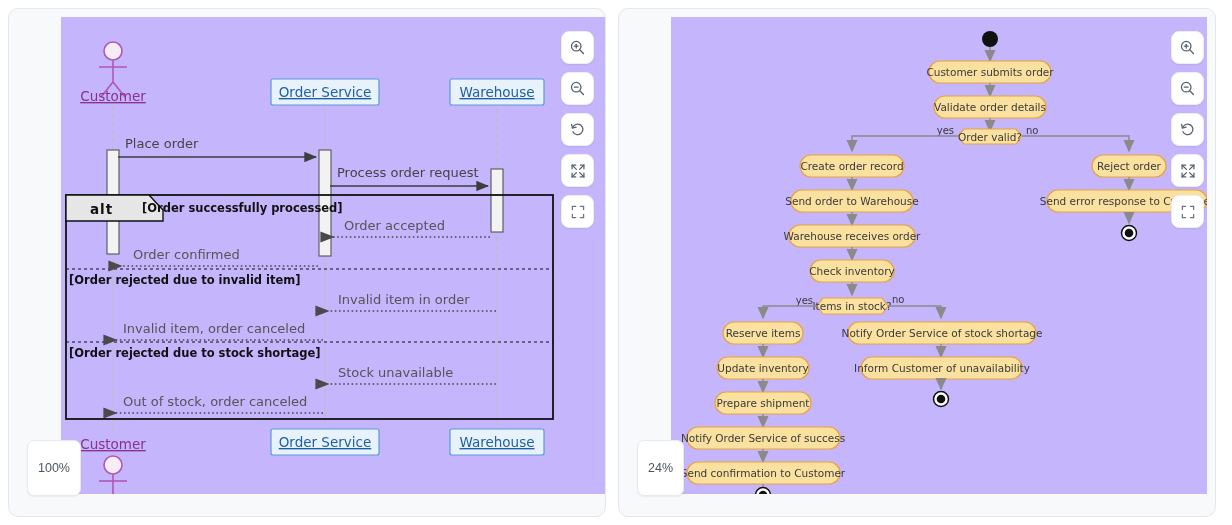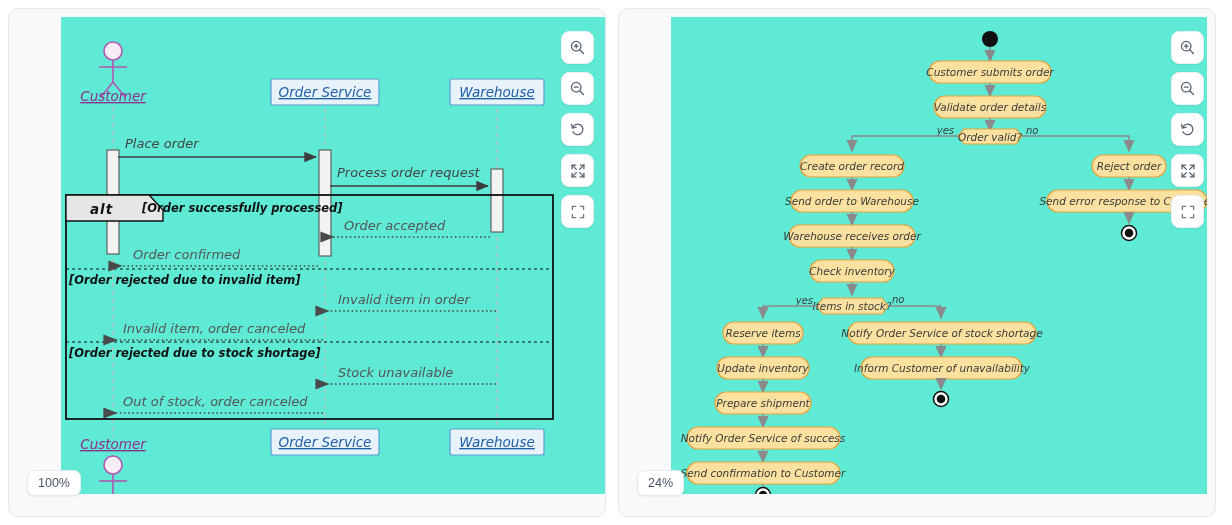--- a/index.html
+++ b/index.html
@@ -25,23 +25,22 @@
     border: 1px solid #e3e7ee;
     border-radius: 10px;
     overflow: hidden;
   }
   .canvas {
     position: absolute;
     left: 52px;
     top: 8px;
     right: 0px;
     bottom: 22px;
-    background: #5eead4;
+    background: #c4b5fd;
     overflow: hidden;
-    font-style: italic;
   }
   .panel-right .canvas {
     left: 52px;
     top: 8px;
     right: 8px;
     bottom: 22px;
   }
 
   
   .toolbar {
@@ -63,21 +62,21 @@
     cursor: pointer;
   }
   .tool-btn svg { display:block; }
 
   
   .zoom-badge {
     position: absolute;
     left: 18px;
     bottom: 20px;
     min-width: 44px;
-    padding: 5px 10px;
+    padding: 20px 10px;
     background: #ffffff;
     border: 1px solid #e7eaf0;
     border-radius: 7px;
     box-shadow: 0 1px 2px rgba(16,24,40,.06);
     font-size: 12.5px;
     color: #4b5563;
     z-index: 40;
   }
 
   

